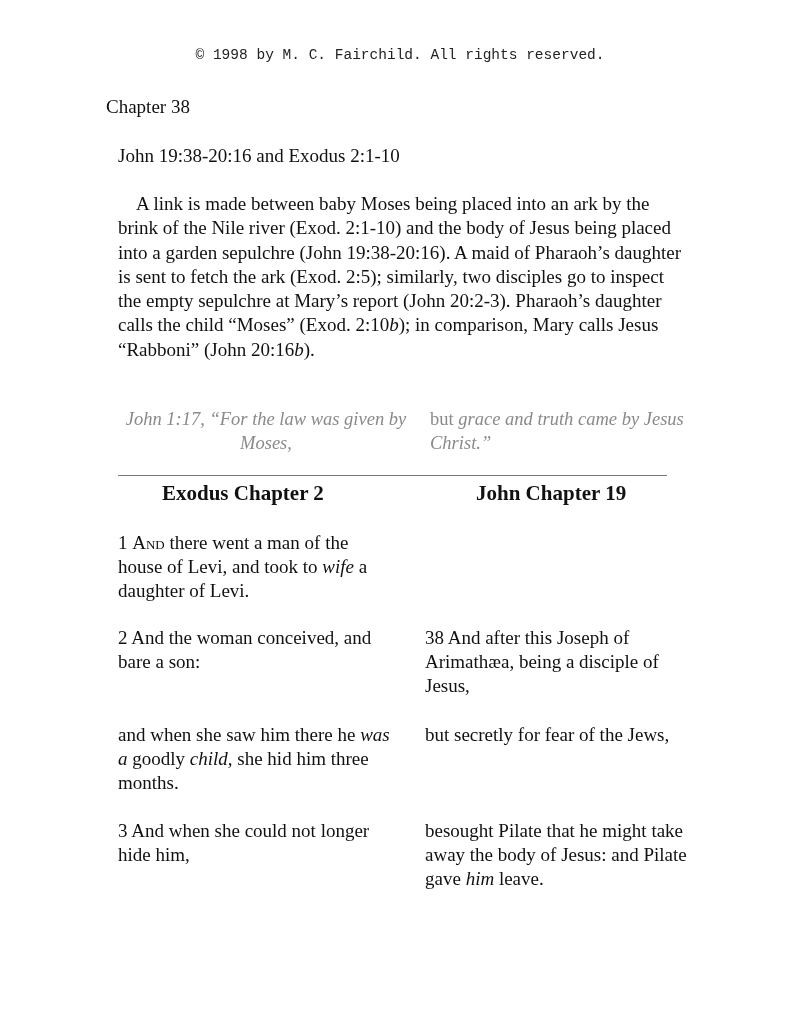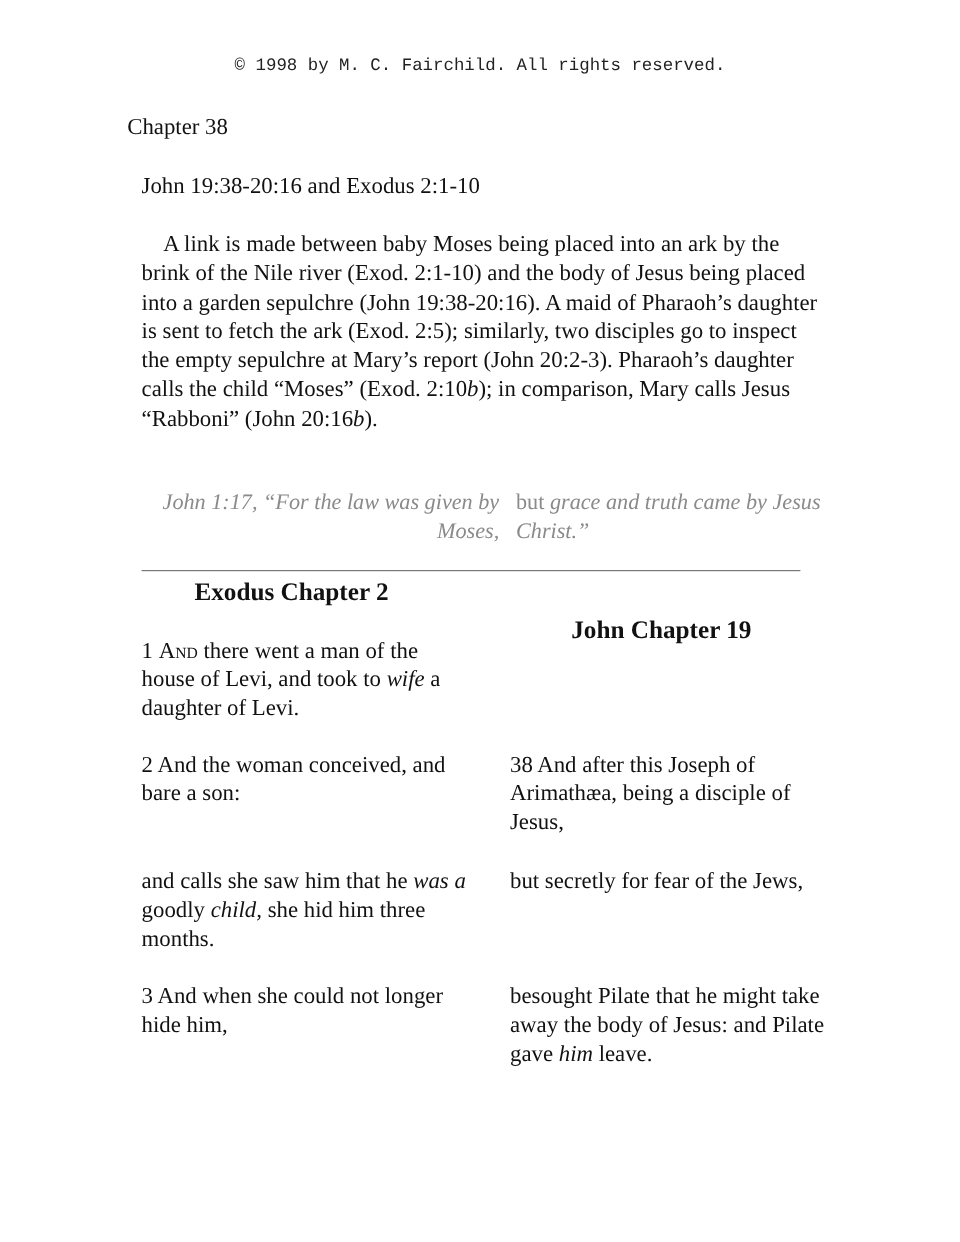--- a/index.html
+++ b/index.html
@@ -11,27 +11,27 @@
       position: absolute; top: 47px; left: 0; width: 800px; text-align: center;
       font-size: 14.5px; color: #222; font-family: Liberation Mono, monospace;
     }
     .chapter-title { position: absolute; top: 96px; left: 106px; font-size: 19px; }
     .passage-ref { position: absolute; top: 145px; left: 118px; font-size: 19px; }
     .intro {
       position: absolute; top: 192px; left: 118px; width: 570px;
       font-size: 19px; line-height: 24.3px; text-indent: 18px;
     }
     .epigraph { position: absolute; top: 407px; left: 110px; width: 580px; color: #8a8a8a; font-size: 18.5px; line-height: 24px; }
-    .epi-left { position: absolute; left: 6px; top: 0; width: 300px; text-align: right; font-style: italic; }
+    .epi-left { position: absolute; left: 6px; top: 0; width: 300px; text-align: center; font-style: italic; }
     .epi-right { position: absolute; left: 320px; top: 0; width: 260px; }
     .epi-right .it { font-style: italic; }
     .rule { position: absolute; top: 475px; left: 118px; width: 549px; height: 1px; background: #777; }
     .col-head { position: absolute; top: 481px; font-size: 21px; font-weight: bold; }
     .col-head.left { left: 162px; }
-    .col-head.right { left: 476px; margin-top: 32px; }
+    .col-head.right { left: 476px; }
     .verse { position: absolute; font-size: 19px; line-height: 24px; width: 275px; }
     .verse.left { left: 118px; }
     .verse.right { left: 425px; width: 280px; }
     .it { font-style: italic; }
     .sc { font-variant: small-caps; text-align: right; }
   </style>
 </head>
 <body>
 
 <div class="copyright">© 1998 by M. C. Fairchild. All rights reserved.</div>
@@ -53,17 +53,17 @@
 
 <div class="col-head left">Exodus Chapter 2</div>
 <div class="col-head right">John Chapter 19</div>
 
 <div class="verse left" style="top:531px"><span>1 </span><span class="sc">And</span><span> there went a man of the house of Levi, and took to </span><span class="it">wife</span><span> a daughter of Levi.</span></div>
 <div class="verse right" style="top:531px"></div>
 
 <div class="verse left" style="top:626px"><span>2 And the woman conceived, and bare a son:</span></div>
 <div class="verse right" style="top:626px"><span>38 And after this Joseph of Arimathæa, being a disciple of Jesus,</span></div>
 
-<div class="verse left" style="top:723px"><span>and calls she saw him that he </span><span class="it">was a</span><span> goodly </span><span class="it">child,</span><span> she hid him three months.</span></div>
+<div class="verse left" style="top:723px"><span>and when she saw him there he </span><span class="it">was a</span><span> goodly </span><span class="it">child,</span><span> she hid him three months.</span></div>
 <div class="verse right" style="top:723px"><span>but secretly for fear of the Jews,</span></div>
 
 <div class="verse left" style="top:819px"><span>3 And when she could not longer hide him,</span></div>
 <div class="verse right" style="top:819px"><span>besought Pilate that he might take away the body of Jesus: and Pilate gave </span><span class="it">him</span><span> leave.</span></div>
 
 </body></html>

